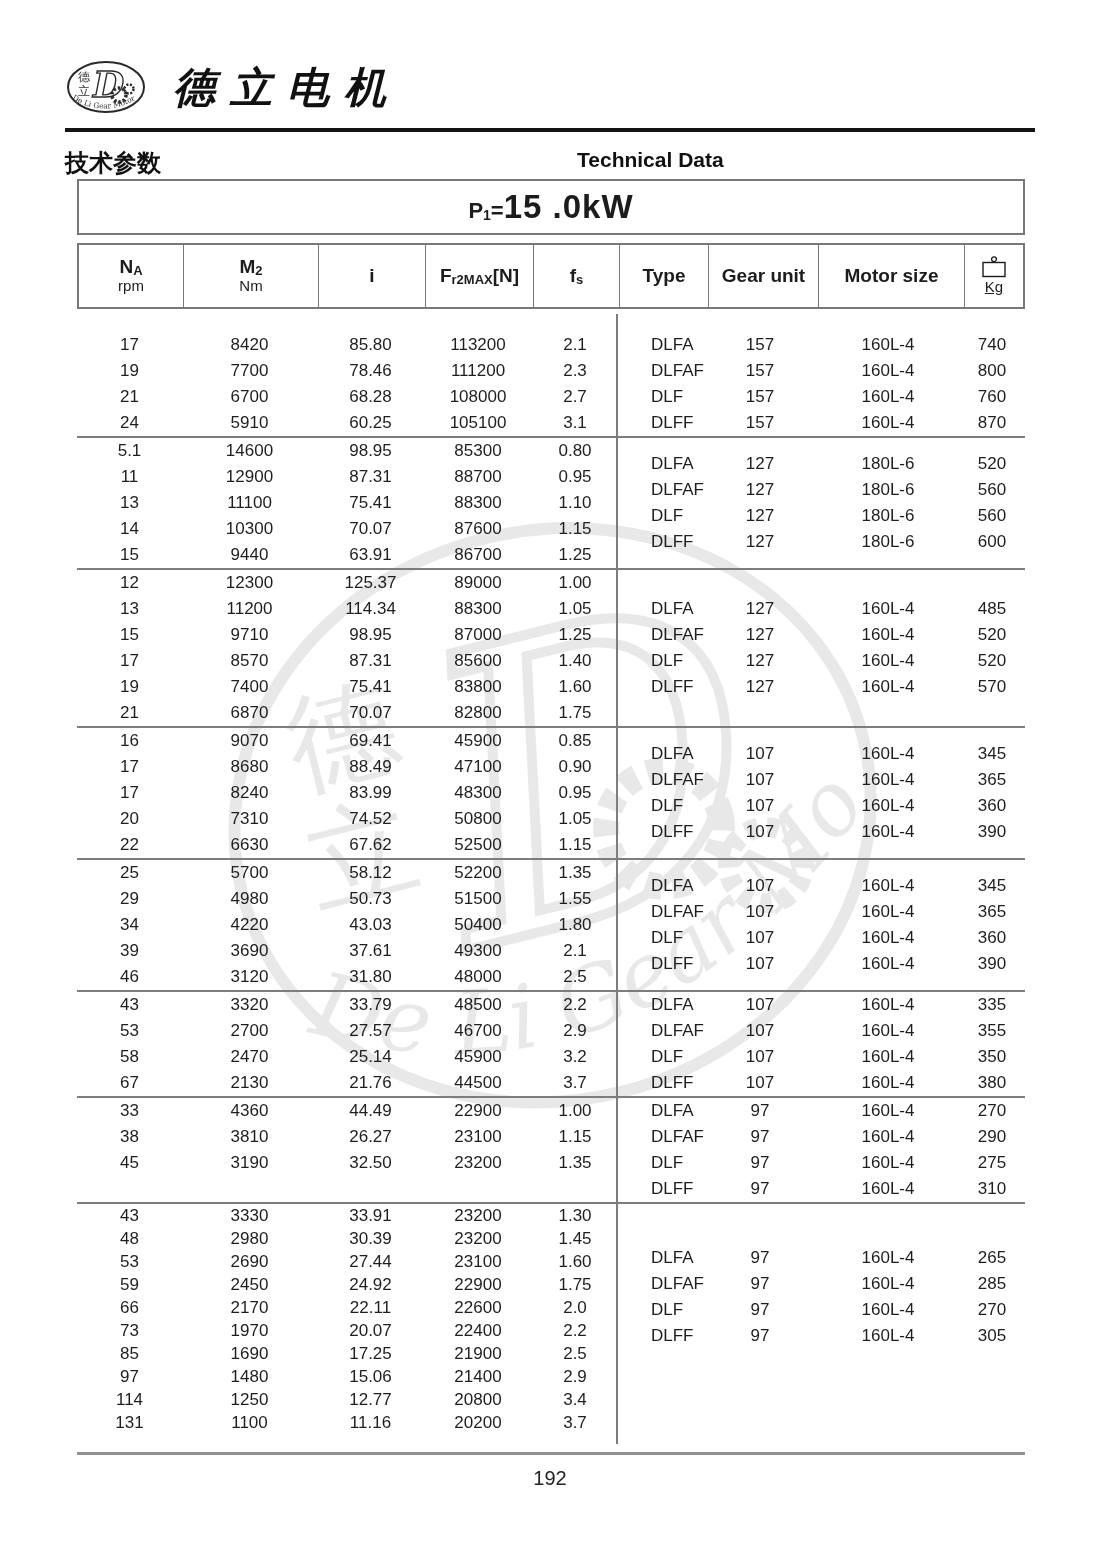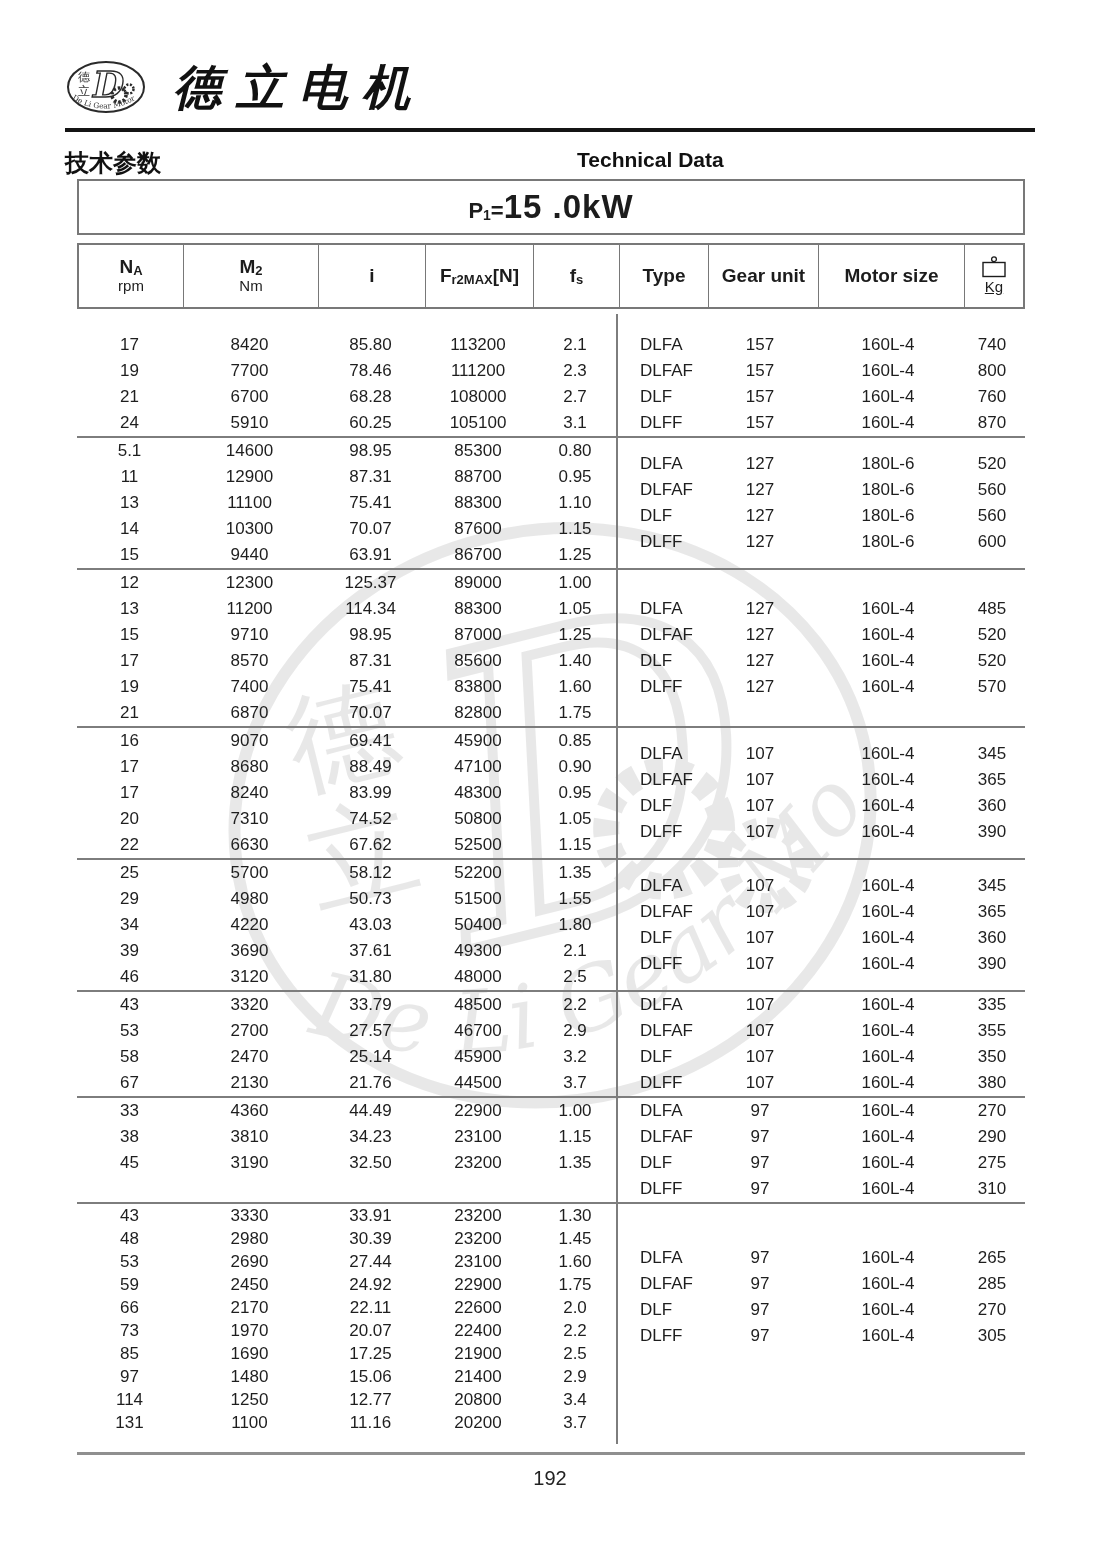--- a/index.html
+++ b/index.html
@@ -10,21 +10,21 @@
     width:1100px; height:1555px;
     position:relative; overflow:hidden;
   }
   .page { position:relative; width:1100px; height:1555px; padding:52px 65px 0 65px; }
 
   
   .brand-row { display:flex; align-items:center; height:72px; }
   .logo-svg { width:82px; height:58px; flex:0 0 auto; }
   .brand-cn {
     font-family:Liberation Serif, serif;
-    font-size:48px; font-weight:bold; letter-spacing:15px;
+    font-size:42px; font-weight:bold; letter-spacing:15px;
     margin-left:26px; font-style:italic; color:#111;
     white-space:nowrap;
   }
   .rule-black { height:4px; background:#141414; margin-top:4px; }
 
   .section-row { position:relative; height:32px; margin-top:15px; }
   .sec-cn { font-size:24px; font-weight:bold; color:#111; }
   .sec-en { position:absolute; left:512px; top:1px; font-size:21px; font-weight:bold; color:#111; }
 
   
@@ -66,21 +66,21 @@
   .right-col { width:405px; display:flex; flex-direction:column; }
   .right-col.vcenter { justify-content:center; }
   .rgroup { display:flex; flex-direction:column; }
   .t-block.last .right-col.vcenter .rgroup { transform:translateY(-22px); }
   .lrow { height:26px; display:grid;
           grid-template-columns:105px 135px 107px 108px 86px; align-items:center; }
   .t-block.tight .lrow { height:23px; }
   .rrow { height:26px; display:grid;
           grid-template-columns:87px 110px 146px 62px; align-items:center; }
   .cell { text-align:center; font-size:17px; color:#1e1e1e; white-space:nowrap; }
-  .rcell.r0 { text-align:left; padding-left:22px; }
+  .rcell.r0 { text-align:left; padding-left:33px; }
 
   
   .rule-gray { height:3px; background:#8f8f8f; margin:8px 0 0 12px; width:948px; }
   .pagenum { text-align:center; font-size:20px; margin-top:12px; color:#222; }
 
   
   .watermark {
     position:absolute; left:205px; top:495px; width:700px; height:660px;
     opacity:0.085; pointer-events:none; z-index:0;
   }
@@ -573,21 +573,21 @@
             <div class="lrow">
               <div class="cell lcell c0">33</div>
               <div class="cell lcell c1">4360</div>
               <div class="cell lcell c2">44.49</div>
               <div class="cell lcell c3">22900</div>
               <div class="cell lcell c4">1.00</div>
             </div>
             <div class="lrow">
               <div class="cell lcell c0">38</div>
               <div class="cell lcell c1">3810</div>
-              <div class="cell lcell c2">34.23</div>
+              <div class="cell lcell c2">26.27</div>
               <div class="cell lcell c3">23100</div>
               <div class="cell lcell c4">1.15</div>
             </div>
             <div class="lrow">
               <div class="cell lcell c0">45</div>
               <div class="cell lcell c1">3190</div>
               <div class="cell lcell c2">32.50</div>
               <div class="cell lcell c3">23200</div>
               <div class="cell lcell c4">1.35</div>
             </div>

